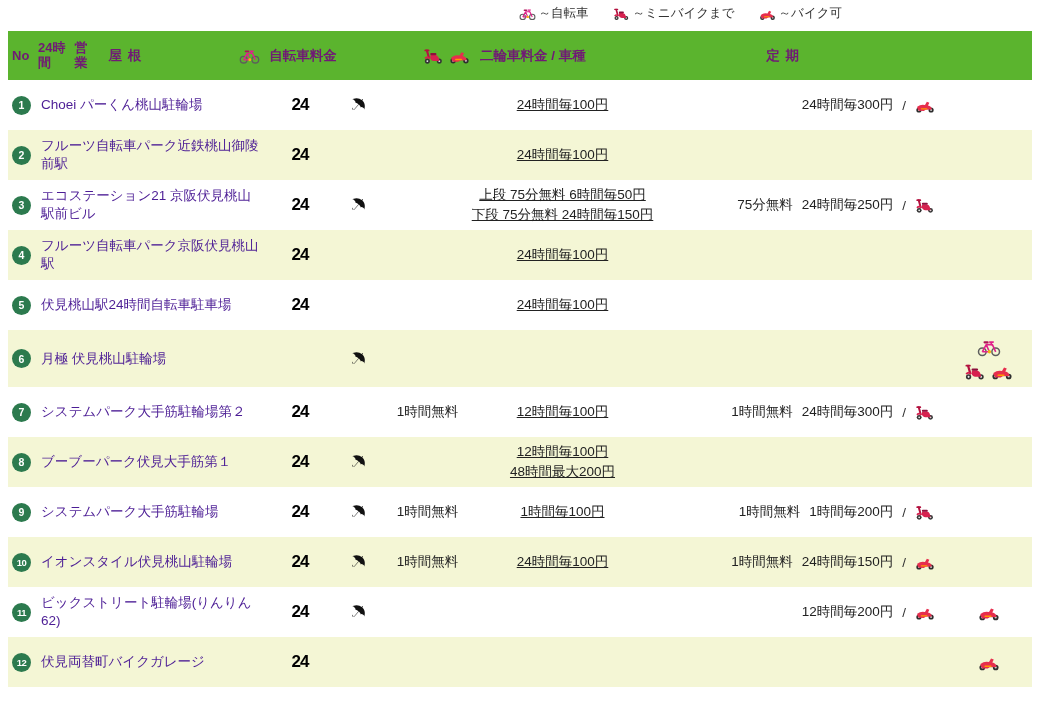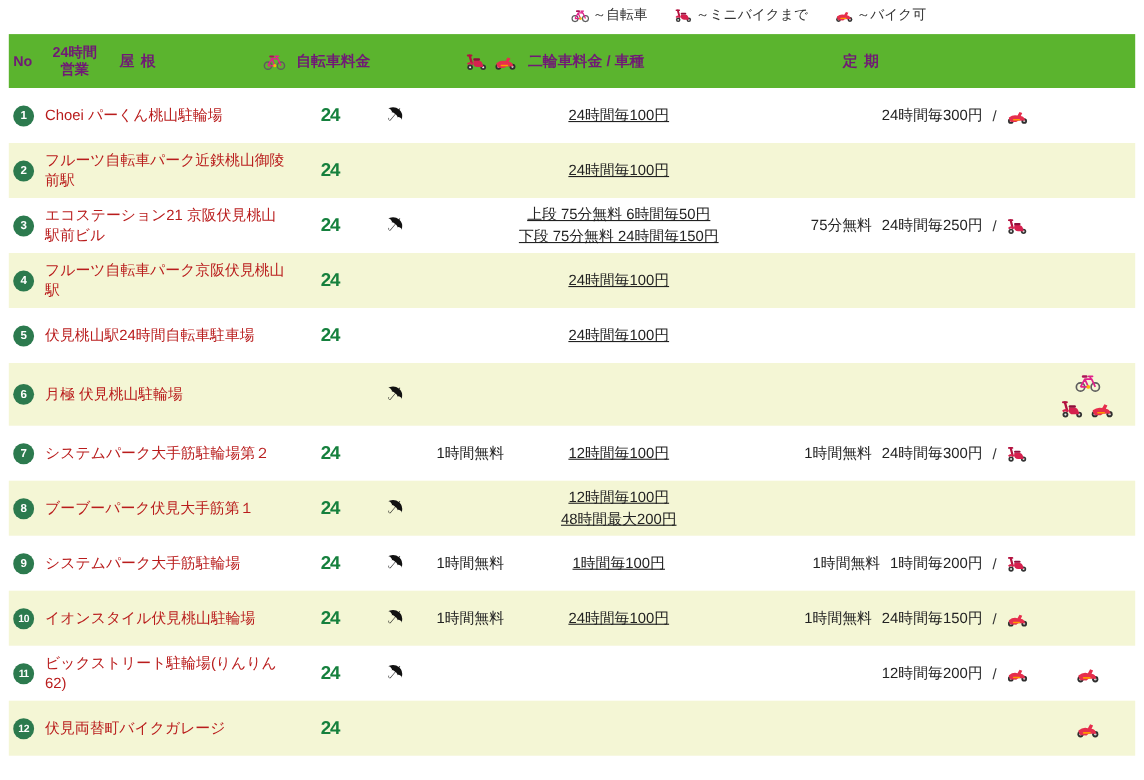--- a/index.html
+++ b/index.html
@@ -21,37 +21,37 @@
 
   
   .tbl{position:absolute;left:8px;top:31px;width:1024px;}
 
   
   .thead{display:flex;align-items:center;background:var(--green);color:#701a75;height:49px;
     font-weight:bold;font-size:13.5px;}
   .hc{flex:none;}
   .h-no{width:30px;padding-left:4px;font-size:13px;}
   .h-name{width:232px;text-align:center;}
-  .h-24{width:60px;display:flex;flex-direction:column;align-items:center;line-height:1.15;font-size:13px;}
+  .h-24{width:60px;display:flex;flex-direction:row;align-items:center;line-height:1.15;font-size:13px;}
   .h-roof{width:55px;text-align:center;letter-spacing:1px;}
   .h-bike{width:270px;display:flex;align-items:center;justify-content:center;gap:9px;}
   .h-moto{width:290px;display:flex;align-items:center;gap:5px;}
   .h-moto .lbl{margin-left:5px;}
   .h-teiki{width:87px;text-align:right;letter-spacing:1px;}
 
   
   .row{display:flex;align-items:center;min-height:50px;font-size:13.5px;color:var(--ink);}
   .row:nth-child(even){background:var(--alt);}
   .c{flex:none;}
   .r-no{width:30px;padding-left:4px;display:flex;align-items:center;}
   .num{width:19px;height:19px;border-radius:50%;background:var(--circle);color:#fff;
     font-size:10.5px;font-weight:bold;display:flex;align-items:center;justify-content:center;}
   .num.two{font-size:9.5px;letter-spacing:-0.5px;}
-  .r-name{width:232px;padding-left:3px;padding-right:10px;color:#b91c1c;line-height:1.3;}
-  .r-24{width:60px;text-align:center;font-weight:900;font-size:17px;color:#15803d;letter-spacing:-1px;}
+  .r-name{width:232px;padding-left:3px;padding-right:10px;color:#4c1d95;line-height:1.3;}
+  .r-24{width:60px;text-align:center;font-weight:900;font-size:17px;color:#000000;letter-spacing:-1px;}
   .r-roof{width:55px;text-align:center;}
   .umb{display:inline-block;font-size:20px;color:#111;transform:rotate(40deg);line-height:1;}
   .r-bike{width:270px;display:flex;align-items:center;}
   .bike-free{width:85px;text-align:center;flex:none;}
   .bike-fee{flex:1;text-align:center;}
   .bike-fee .blk{display:inline-block;text-align:center;white-space:nowrap;line-height:1.5;text-decoration:underline;}
   .r-moto{width:290px;display:flex;align-items:center;justify-content:flex-end;gap:9px;
     padding-right:10px;}
   .slash{color:#333;}
   .r-teiki{width:87px;display:flex;flex-direction:column;align-items:center;justify-content:center;gap:1px;}

